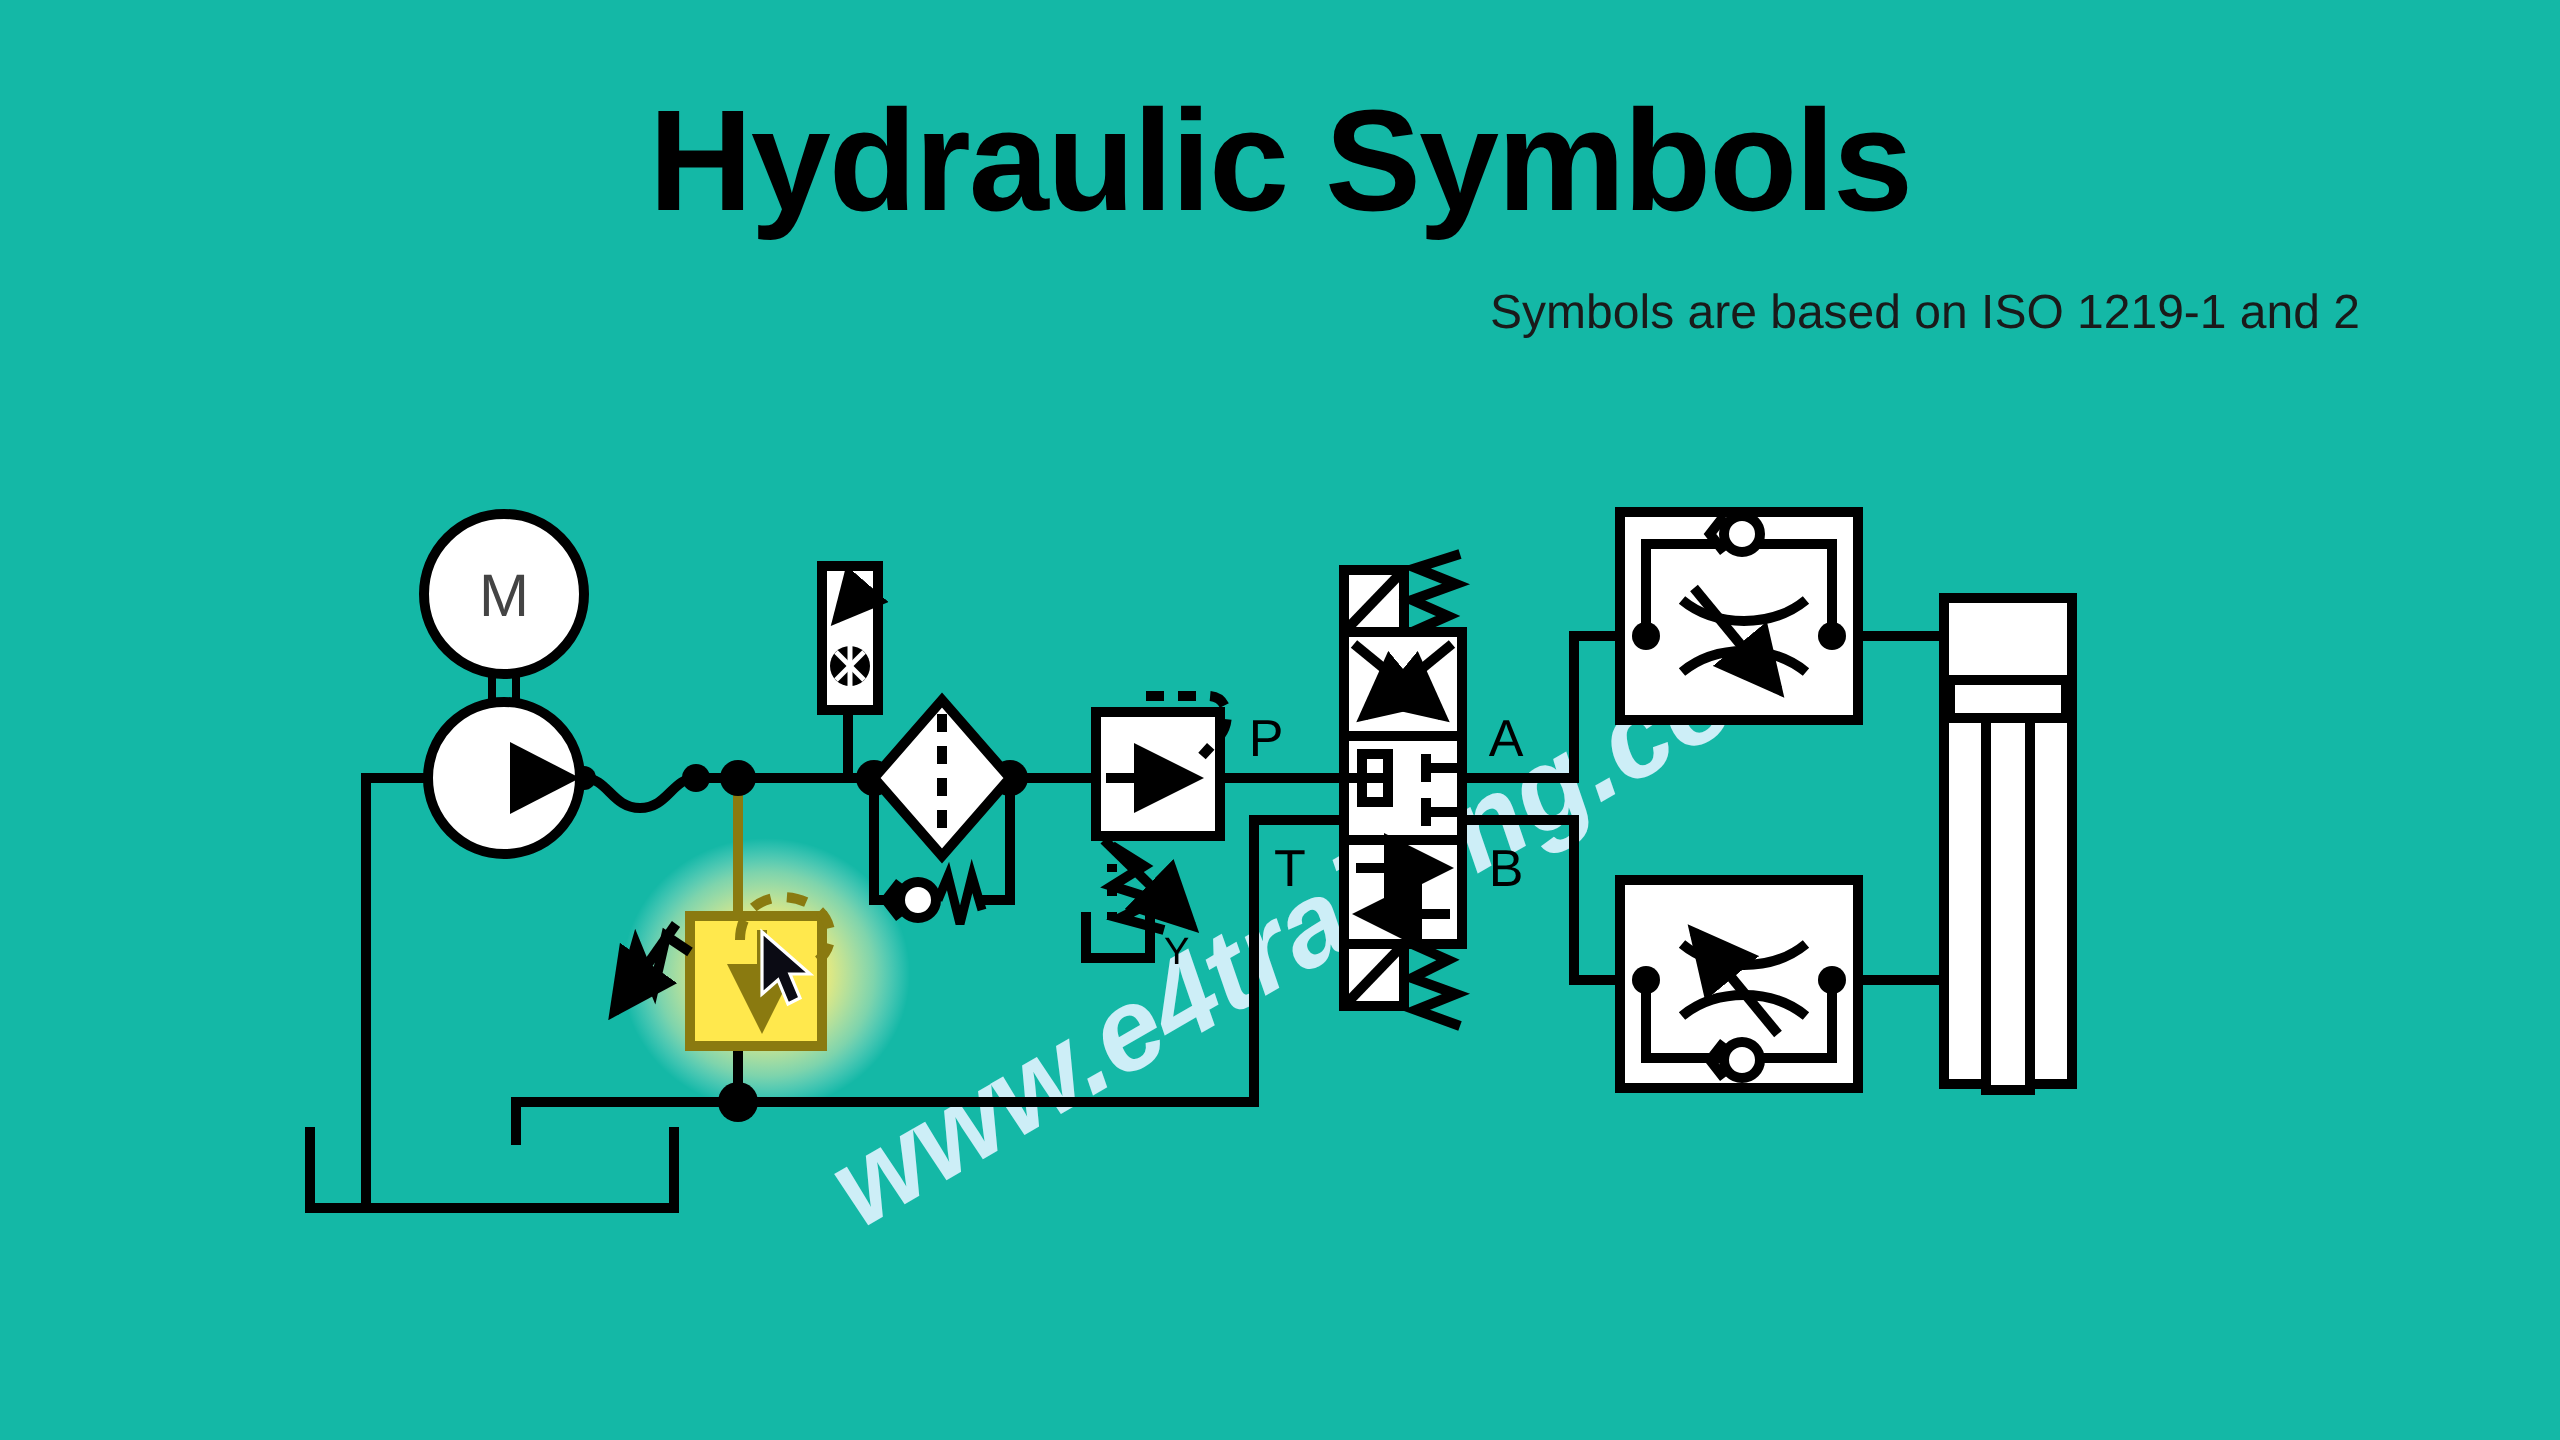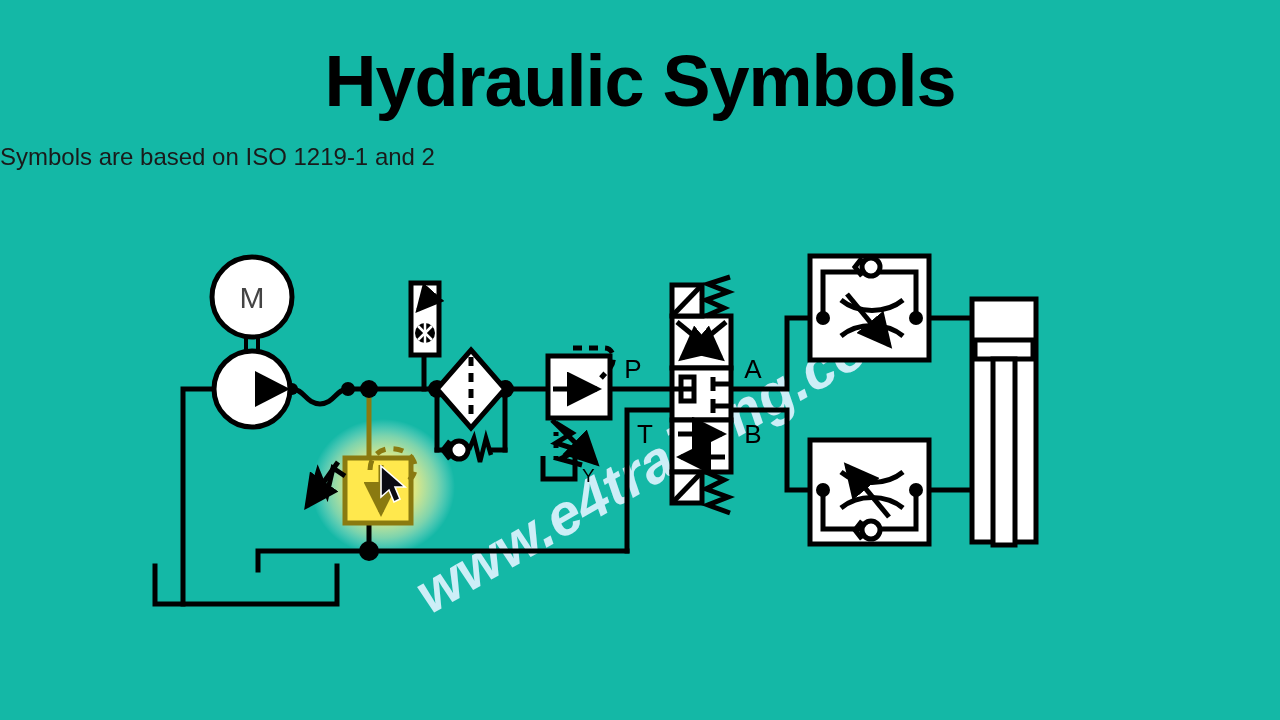--- a/index.html
+++ b/index.html
@@ -26,21 +26,21 @@
     font-weight: bold;
     letter-spacing: -1px;
     color: #000000;
     line-height: 1.05;
   }
   #subtitle {
     position: absolute;
     left: 0;
     top: 143px;
     width: 1280px;
-    text-align: left;
+    text-align: right;
     padding-right: 100px;
     box-sizing: border-box;
     font-size: 24px;
     font-weight: normal;
     color: #1a1a1a;
   }
   #diagram {
     position: absolute;
     left: 0;
     top: 0;

